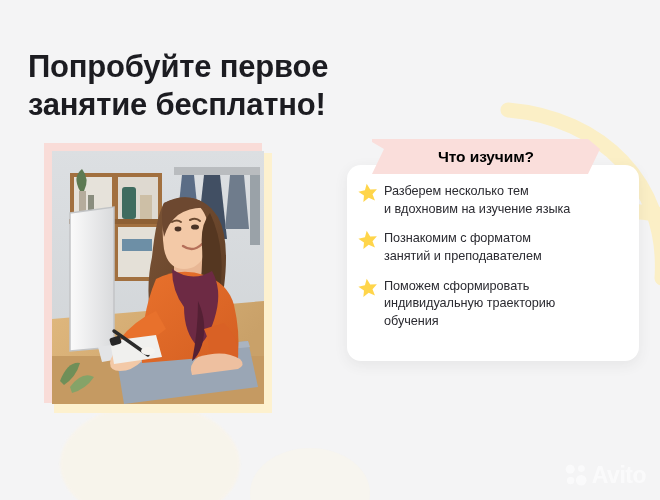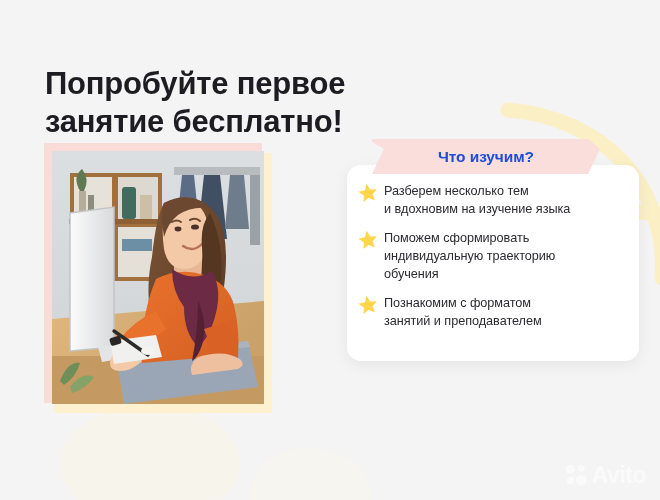--- a/index.html
+++ b/index.html
@@ -53,21 +53,21 @@
     opacity: .5;
     pointer-events: none;
   }
 
   
   .headline {
     position: absolute;
     left: 28px;
     top: 48px;
     width: 400px;
-    margin: 17px;
+    margin: 0;
     font-size: 31px;
     line-height: 1.24;
     font-weight: 700;
     letter-spacing: -0.2px;
     color: #1c1c21;
     white-space: pre-line;
   }
 
   
   .photo-wrap {
@@ -118,21 +118,21 @@
     position: absolute;
     left: 0;
     top: 0;
     width: 228px;
     height: 35px;
     display: flex;
     align-items: center;
     justify-content: center;
     font-size: 15.5px;
     font-weight: 700;
-    color: #1d4ed8;
+    color: #000000;
     letter-spacing: -0.1px;
   }
 
   .card {
     position: absolute;
     left: 347px;
     top: 165px;
     width: 292px;
     height: 196px;
     background: #ffffff;
@@ -360,32 +360,32 @@
         </span>
         <span class="item-text">Разберем несколько тем
 и вдохновим на изучение языка</span>
       </li>
       <li class="card-item">
         <span class="star">
           <svg width="22" height="22" viewBox="0 0 24 24" aria-hidden="true">
             <path transform="rotate(-8 12 12)" d="M12 1.8 L14.9 8.6 L22.2 9.2 L16.7 14 L18.4 21.1 L12 17.3 L5.6 21.1 L7.3 14 L1.8 9.2 L9.1 8.6 Z" fill="#ffd54a"></path>
           </svg>
         </span>
-        <span class="item-text">Поможем сформировать
-индивидуальную траекторию
-обучения</span>
+        <span class="item-text">Познакомим с форматом
+занятий и преподавателем</span>
       </li>
       <li class="card-item">
         <span class="star">
           <svg width="22" height="22" viewBox="0 0 24 24" aria-hidden="true">
             <path transform="rotate(-8 12 12)" d="M12 1.8 L14.9 8.6 L22.2 9.2 L16.7 14 L18.4 21.1 L12 17.3 L5.6 21.1 L7.3 14 L1.8 9.2 L9.1 8.6 Z" fill="#ffd54a"></path>
           </svg>
         </span>
-        <span class="item-text">Познакомим с форматом
-занятий и преподавателем</span>
+        <span class="item-text">Поможем сформировать
+индивидуальную траекторию
+обучения</span>
       </li>
     </ul>
   </div>
 
 
   <div class="watermark">
     <span>
       <svg width="26" height="26" viewBox="0 0 26 26" aria-hidden="true">
         <circle cx="7.2" cy="7.2" r="4.4" fill="#ffffff"></circle>
         <circle cx="18.4" cy="6.6" r="3.3" fill="#ffffff"></circle>

